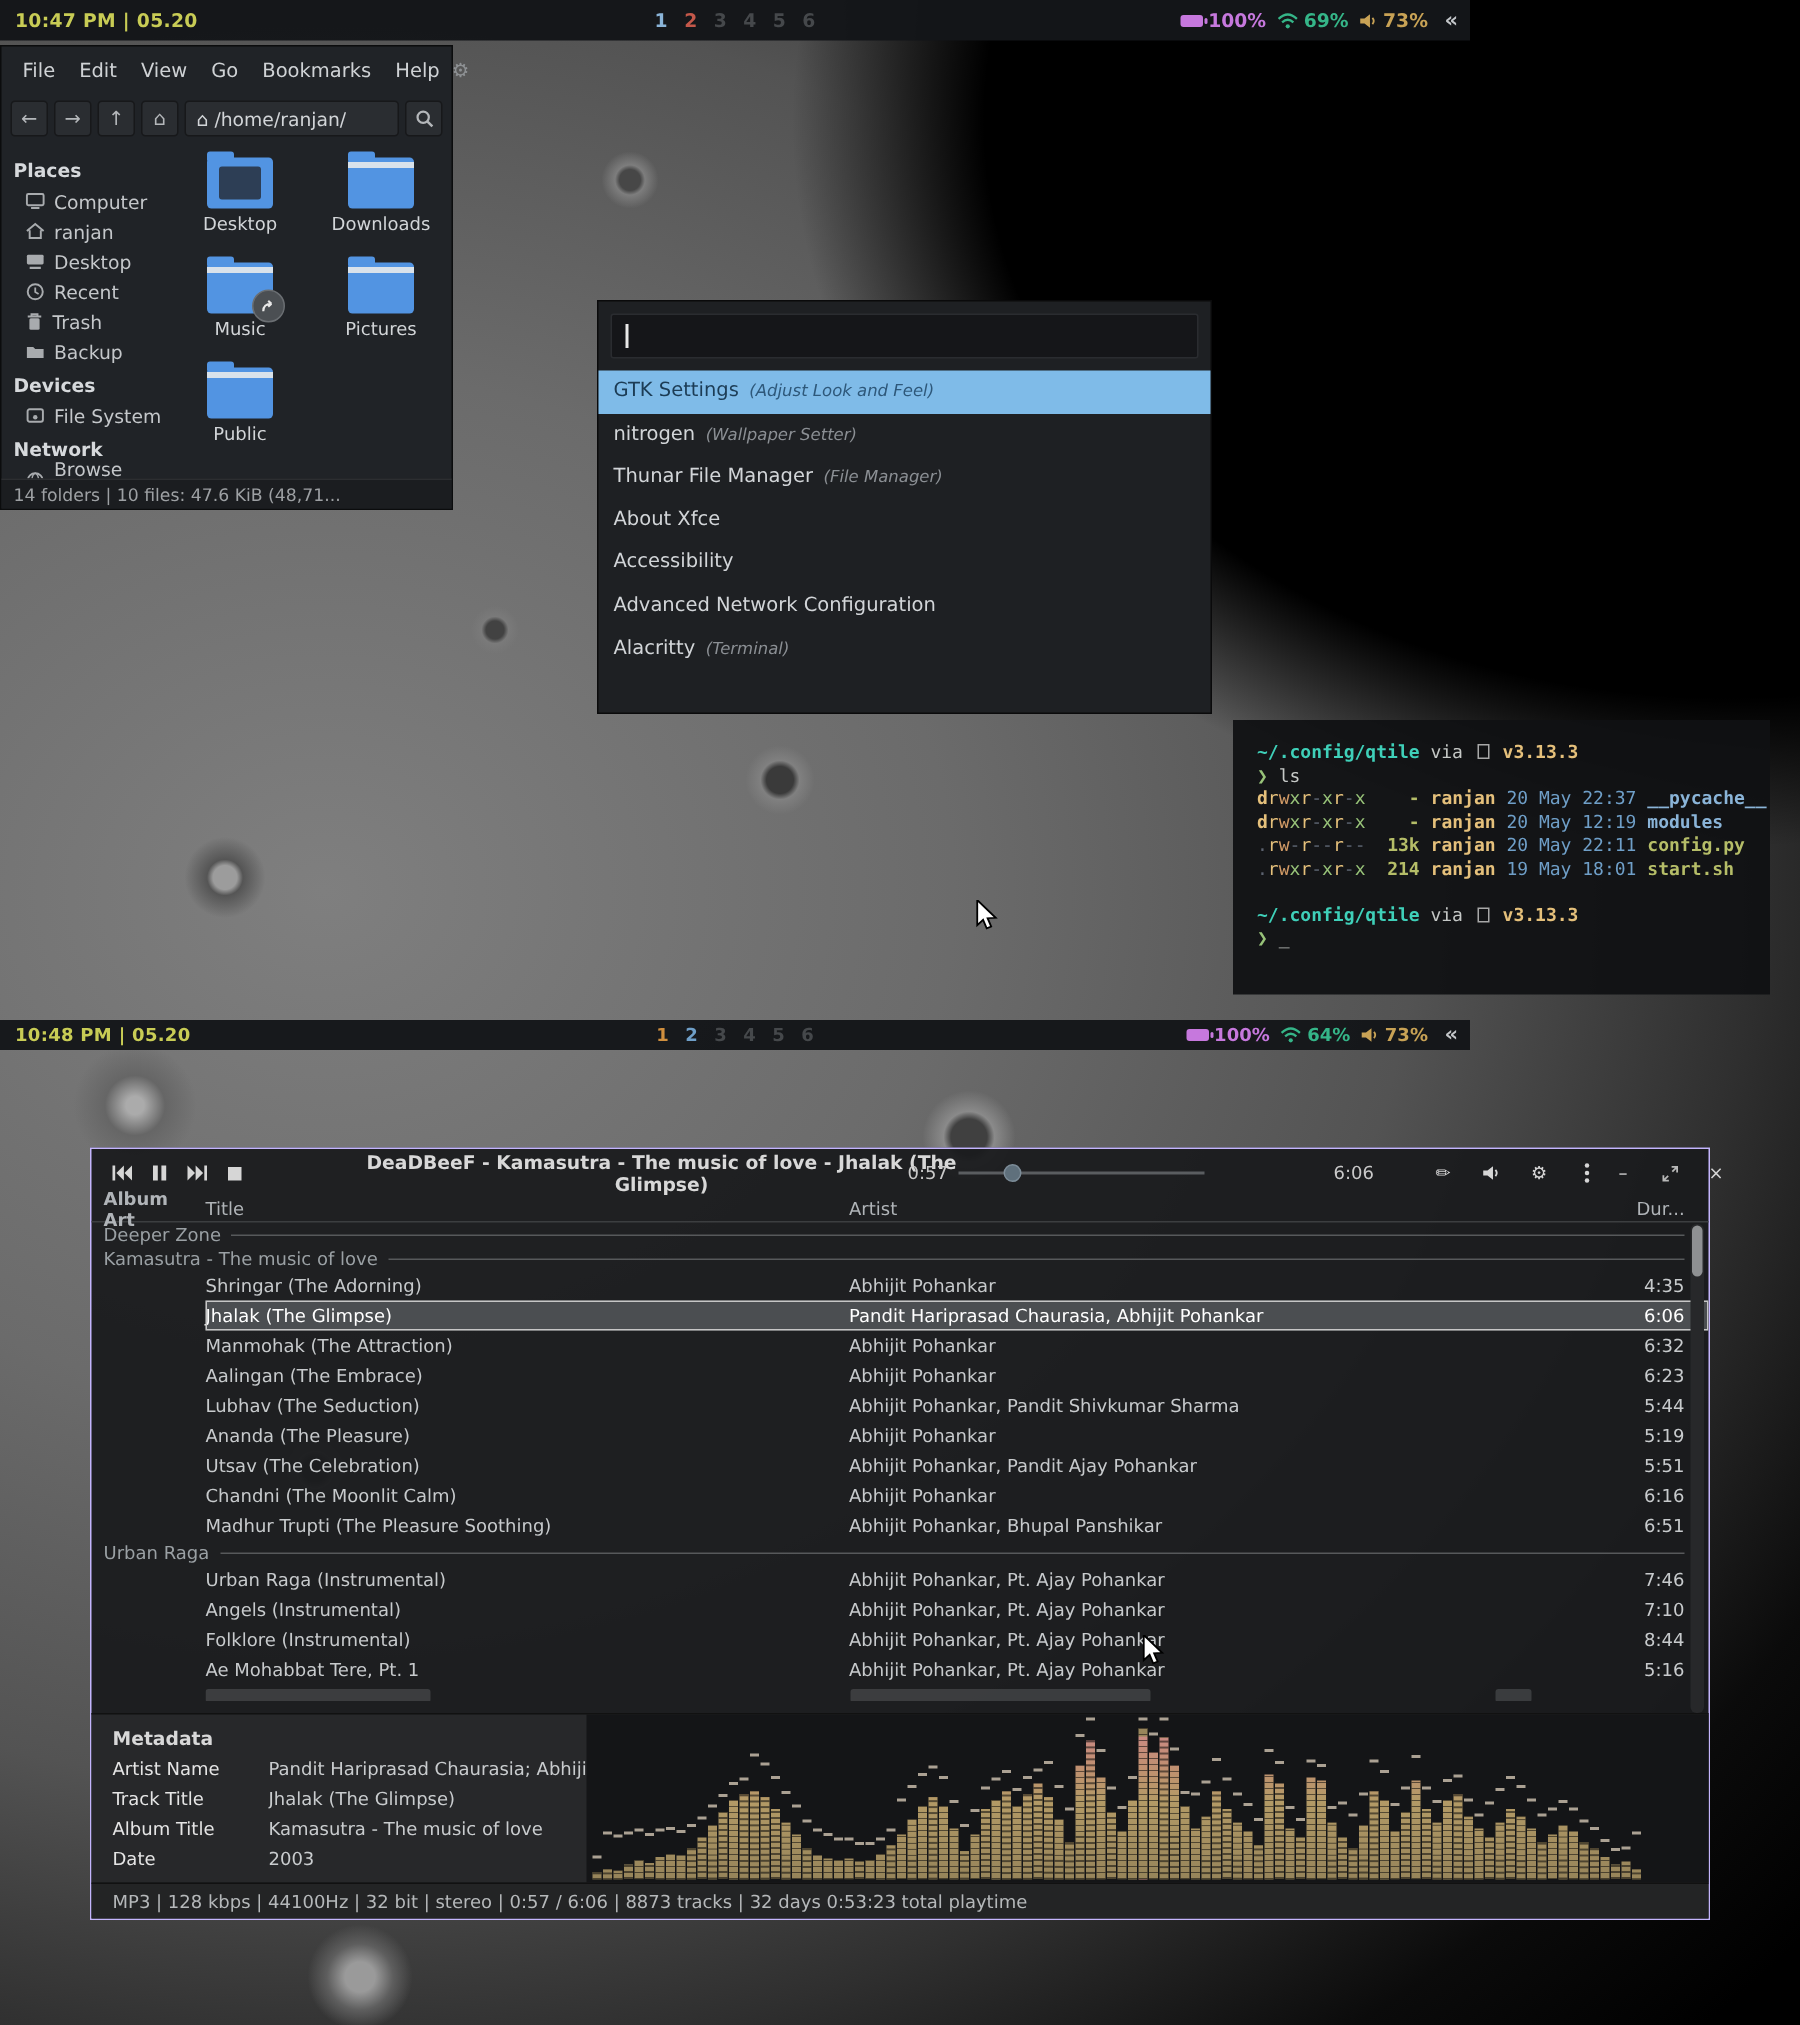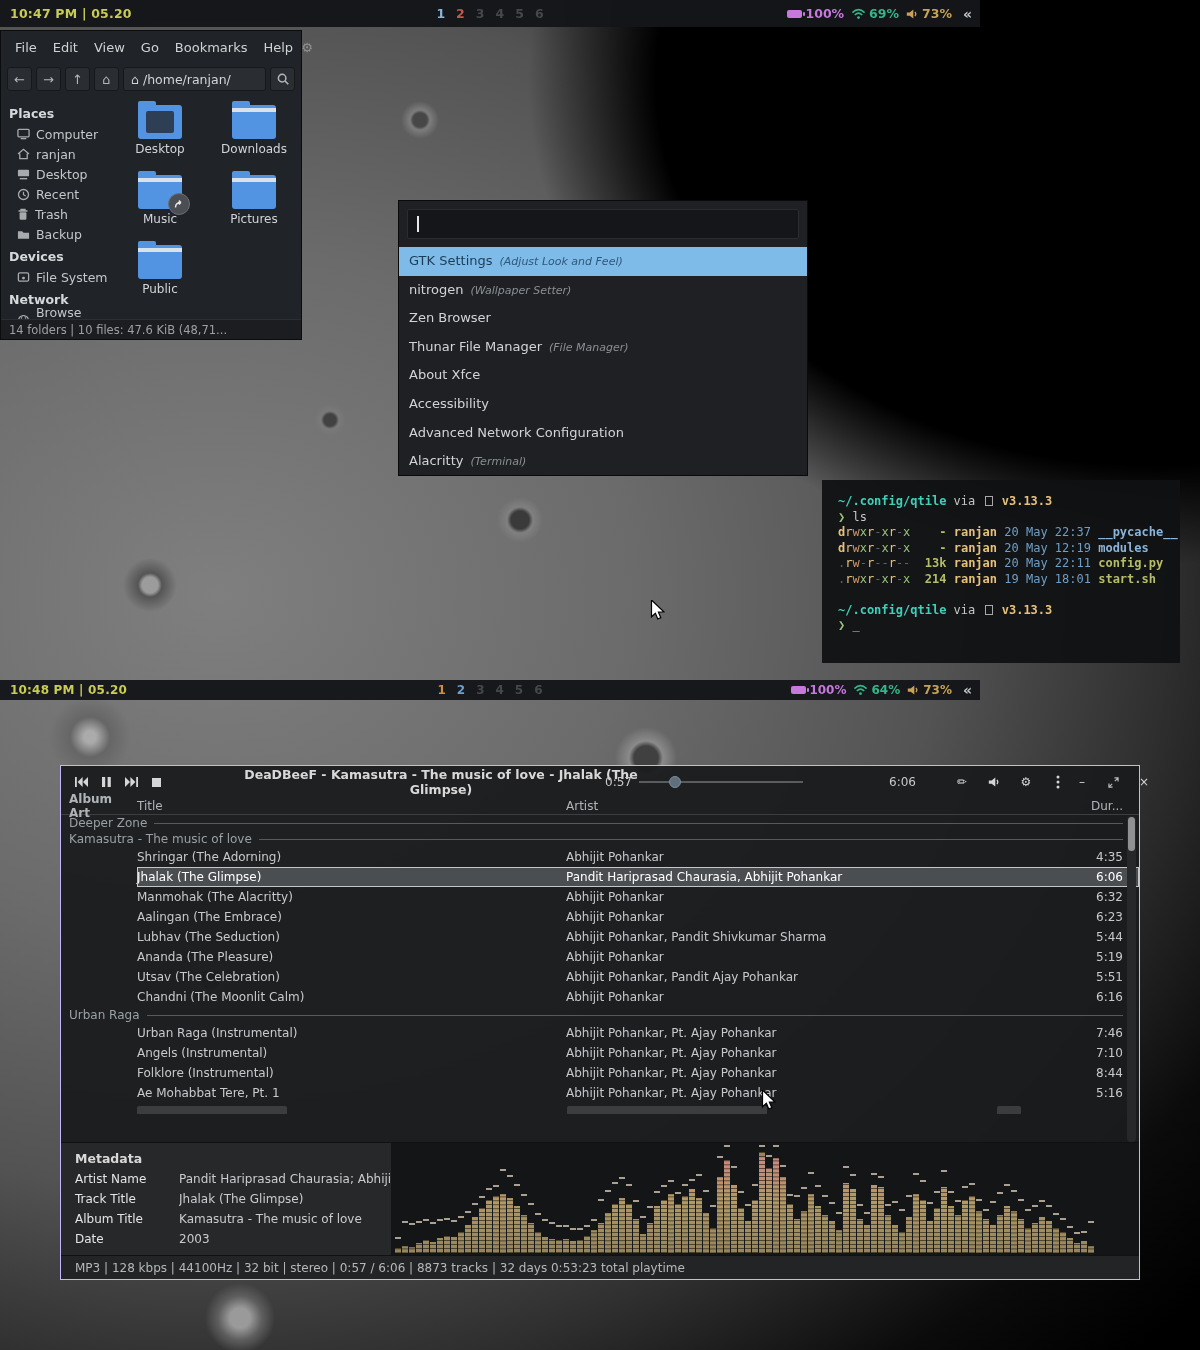--- a/index.html
+++ b/index.html
@@ -360,23 +360,20 @@
   <div id="launcher-list">
       <div class="l-item selected">
         <span class="lname">GTK Settings</span>
         <span class="ldesc">(Adjust Look and Feel)</span>
       </div>
       <div class="l-item">
         <span class="lname">nitrogen</span>
         <span class="ldesc">(Wallpaper Setter)</span>
       </div>
       <div class="l-item">
-        <span class="lname">Zen Browser</span>
-      </div>
-      <div class="l-item">
         <span class="lname">Thunar File Manager</span>
         <span class="ldesc">(File Manager)</span>
       </div>
       <div class="l-item">
         <span class="lname">About Xfce</span>
       </div>
       <div class="l-item">
         <span class="lname">Accessibility</span>
       </div>
       <div class="l-item">
@@ -481,21 +478,21 @@
           <span class="t-title">Shringar (The Adorning)</span>
           <span class="t-artist">Abhijit Pohankar</span>
           <span class="t-dur">4:35</span>
         </div>
         <div class="trow selected">
           <span class="t-title">Jhalak (The Glimpse)</span>
           <span class="t-artist">Pandit Hariprasad Chaurasia, Abhijit Pohankar</span>
           <span class="t-dur">6:06</span>
         </div>
         <div class="trow">
-          <span class="t-title">Manmohak (The Alacritty)</span>
+          <span class="t-title">Manmohak (The Attraction)</span>
           <span class="t-artist">Abhijit Pohankar</span>
           <span class="t-dur">6:32</span>
         </div>
         <div class="trow">
           <span class="t-title">Aalingan (The Embrace)</span>
           <span class="t-artist">Abhijit Pohankar</span>
           <span class="t-dur">6:23</span>
         </div>
         <div class="trow">
           <span class="t-title">Lubhav (The Seduction)</span>
@@ -509,20 +506,25 @@
         </div>
         <div class="trow">
           <span class="t-title">Utsav (The Celebration)</span>
           <span class="t-artist">Abhijit Pohankar, Pandit Ajay Pohankar</span>
           <span class="t-dur">5:51</span>
         </div>
         <div class="trow">
           <span class="t-title">Chandni (The Moonlit Calm)</span>
           <span class="t-artist">Abhijit Pohankar</span>
           <span class="t-dur">6:16</span>
+        </div>
+        <div class="trow">
+          <span class="t-title">Madhur Trupti (The Pleasure Soothing)</span>
+          <span class="t-artist">Abhijit Pohankar, Bhupal Panshikar</span>
+          <span class="t-dur">6:51</span>
         </div>
       </div>
       <div class="ghead">
         <span>Urban Raga</span>
       </div>
       <div class="gbody">
         <div class="trow">
           <span class="t-title">Urban Raga (Instrumental)</span>
           <span class="t-artist">Abhijit Pohankar, Pt. Ajay Pohankar</span>
           <span class="t-dur">7:46</span>

